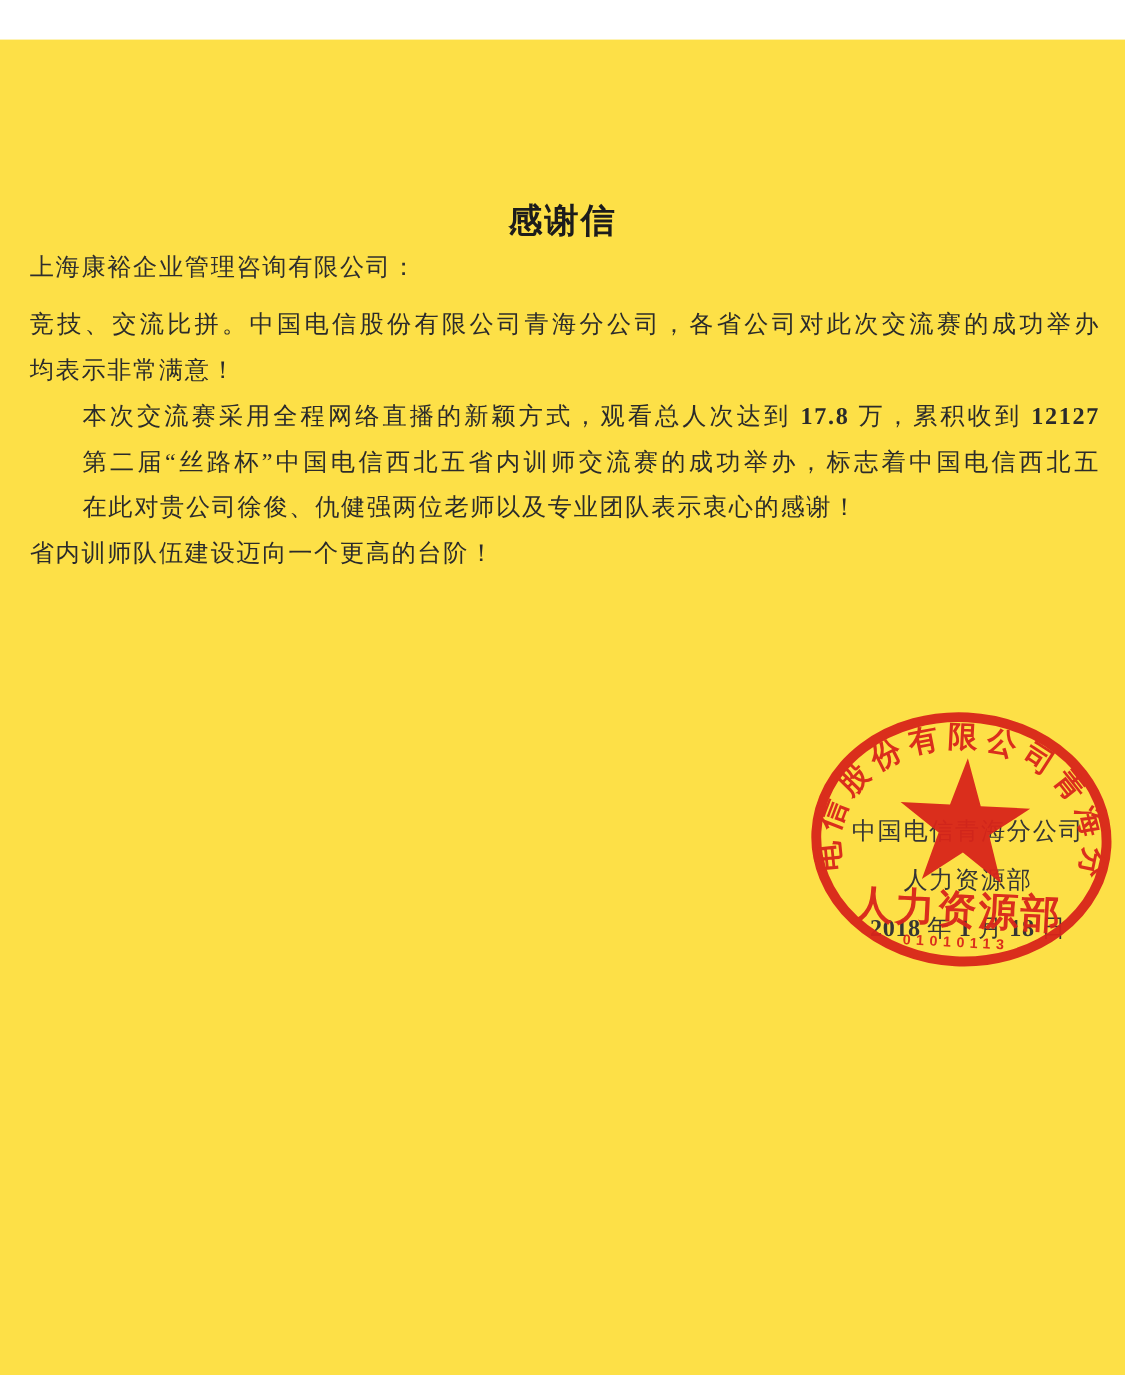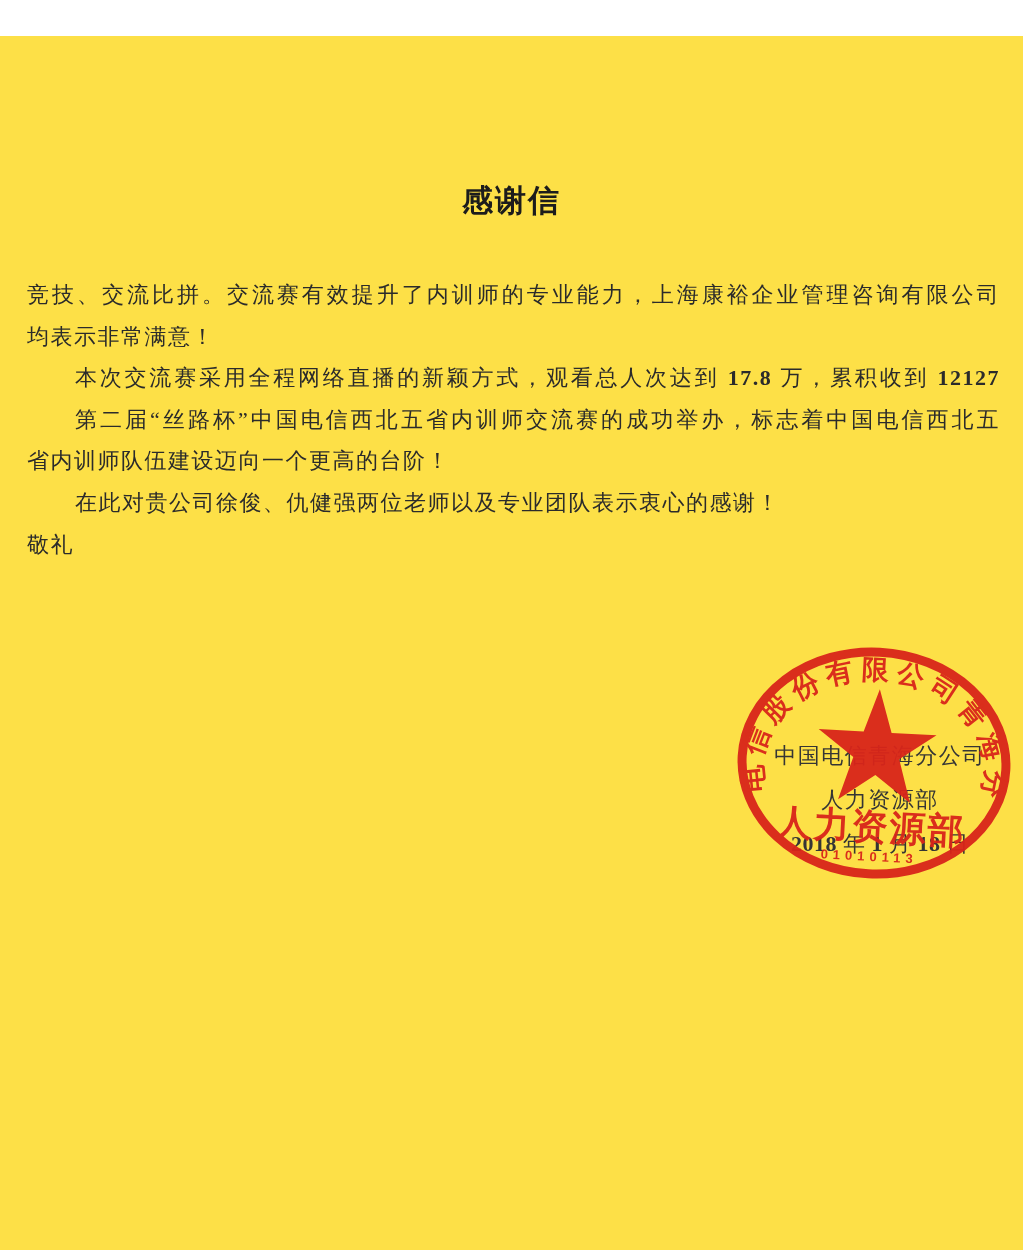--- a/index.html
+++ b/index.html
@@ -80,29 +80,29 @@
   }
   .stamp svg { width: 100%; height: 100%; }
 </style>
 </head>
 <body>
 
 <div class="page">
 
   <div class="doc-title">感谢信</div>
 
+  <div class="salutation">上海康裕企业管理咨询有限公司：</div>
 
   <div class="body-block">
-    <div class="line justify">竞技、交流比拼。交流赛有效提升了内训师的专业能力，上海康裕企业管理咨询有限公司</div>
+    <div class="line justify">竞技、交流比拼。中国电信股份有限公司青海分公司，各省公司对此次交流赛的成功举办</div>
     <div class="line">均表示非常满意！</div>
     <div class="line indent justify">本次交流赛采用全程网络直播的新颖方式，观看总人次达到 <b>17.8</b> 万，累积收到 <b>12127</b></div>
     <div class="line indent justify">第二届“丝路杯”中国电信西北五省内训师交流赛的成功举办，标志着中国电信西北五</div>
+    <div class="line indent">在此对贵公司徐俊、仇健强两位老师以及专业团队表示衷心的感谢！</div>
     <div class="line">省内训师队伍建设迈向一个更高的台阶！</div>
-    <div class="line indent">在此对贵公司徐俊、仇健强两位老师以及专业团队表示衷心的感谢！</div>
-    <div class="line">敬礼</div>
   </div>
 
   <div class="signature">
     <div class="sig-line">中国电信青海分公司</div>
     <div class="sig-line">人力资源部</div>
     <div class="sig-line date"><b>2018</b> 年 <b>1</b> 月 <b>18</b> 日</div>
   </div>
 
   <div class="stamp">
     <svg viewBox="0 0 286 242" xmlns="http://www.w3.org/2000/svg">

